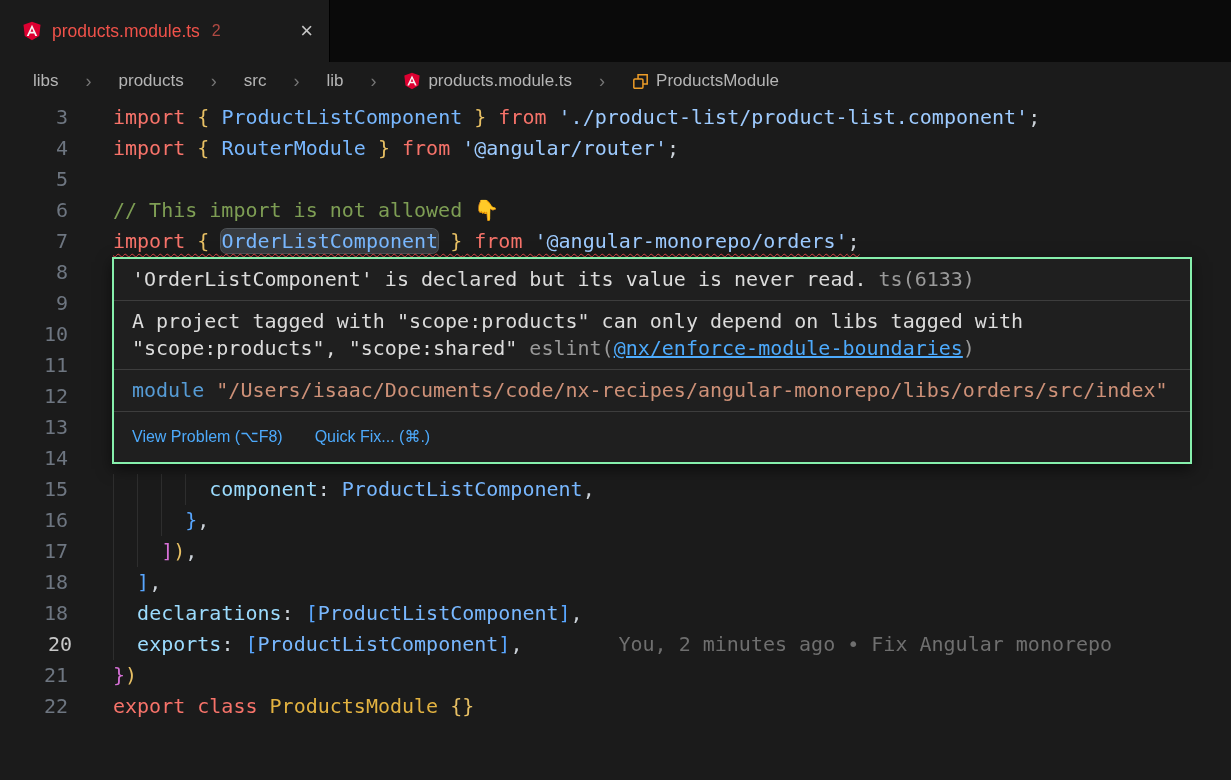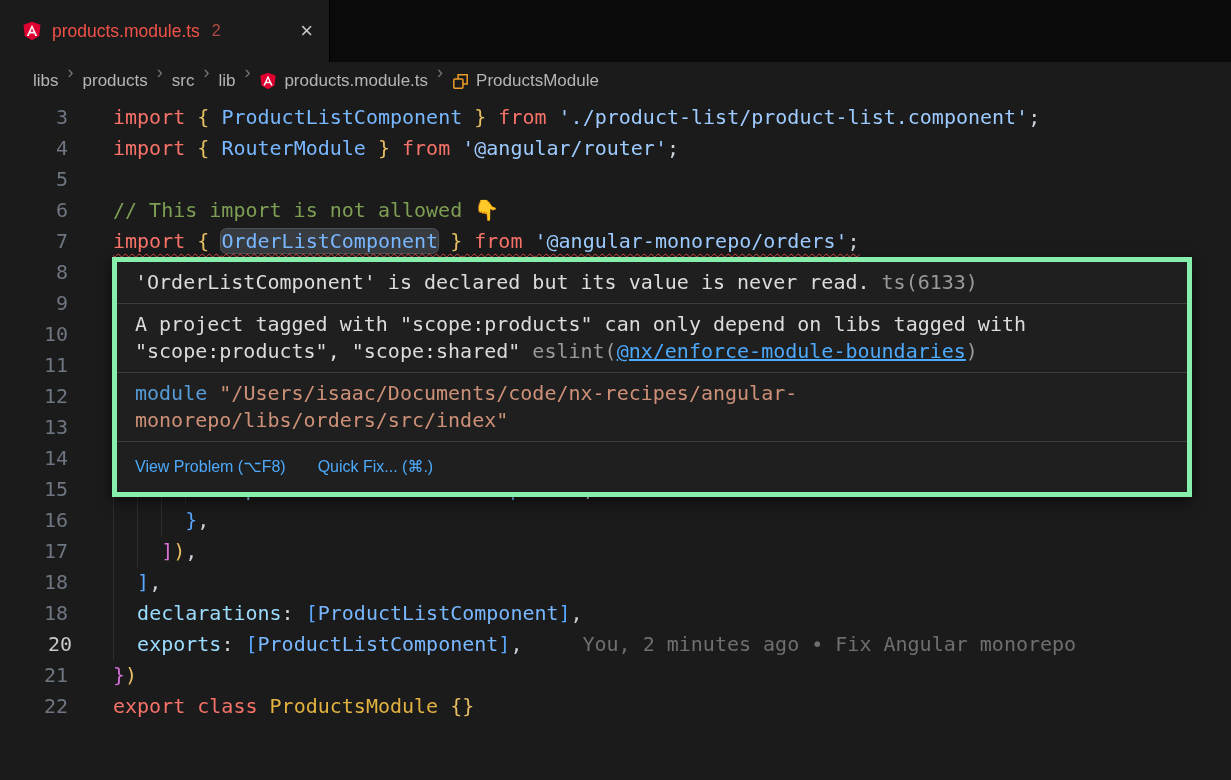--- a/index.html
+++ b/index.html
@@ -15,43 +15,43 @@
 
   
   .tabbar{height:62px;background:#0a0a0a;display:flex;align-items:stretch;}
   .tab{width:330px;background:#1b1b1b;display:flex;align-items:center;padding:0 16px 0 22px;gap:10px;border-right:1px solid #000;}
   .tab-icon svg{display:block;}
   .tab-label{color:var(--tab-red);font-size:17.5px;}
   .tab-badge{color:var(--badge-red);font-size:16px;margin-left:2px;}
   .tab-close{margin-left:auto;color:#c5c5c5;font-size:22px;cursor:pointer;line-height:1;}
 
   
-  .breadcrumbs{height:38px;background:#1b1b1b;display:flex;padding-left:33px;gap:9px;font-size:17px;color:#b5b5b5;}
+  .breadcrumbs{height:38px;background:#1b1b1b;display:flex;align-items:center;padding-left:33px;gap:27px;font-size:17px;color:#b5b5b5;}
   .bc-item{cursor:pointer;display:inline-flex;align-items:center;gap:7px;}
   .bc-sep{color:#767676;font-size:18px;}
   .bc-icon svg{display:block;}
 
   
   .editor{position:relative;height:680px;background:#1b1b1b;font-family:"DejaVu Sans Mono","Liberation Mono",monospace;font-size:20px;line-height:31px;padding-top:2px;overflow:hidden;}
   .line{display:flex;height:31px;position:relative;}
   .num{flex:none;width:68px;text-align:right;color:var(--line-number);user-select:none;}
   .num.active{color:#c8c8c8;padding-left:48px;}
   .code{position:relative;margin-left:45px;white-space:pre;flex:1;}
   .guide{position:absolute;top:0;bottom:0;width:1px;background:#2e2e2e;}
   .tk{display:inline;}
   .kw{color:var(--keyword);} .id{color:var(--identifier);} .str{color:var(--string);}
   .cm{color:var(--comment);} .pr{color:var(--property);text-align:center;} .cl{color:var(--class-gold);}
   .b1{color:var(--bracket-gold);} .b2{color:var(--bracket-pink);} .b3{color:var(--bracket-blue);}
   .pun{color:var(--punctuation);} .emoji{color:#f5c542;}
   .error-line .tk:not(.ws){text-decoration:underline wavy var(--error-red);text-decoration-thickness:1.2px;text-underline-offset:5px;}
   .wordhl{background:rgba(99,110,123,.4);box-shadow:0 0 0 1px rgba(145,155,165,.45);border-radius:6px;}
-  .blame{color:var(--blame-gray);margin-left:60px;}
-
-  
-  .hover{position:absolute;left:112px;top:157px;width:1080px;background:#1f1f1f;border:5px solid #86efac;box-shadow:0 5px 14px rgba(0,0,0,.55);z-index:5;font-size:20px;line-height:27px;}
+  .blame{color:var(--blame-gray);margin-left:96px;}
+
+  
+  .hover{position:absolute;left:112px;top:157px;width:1080px;background:#1f1f1f;border:2px solid #86efac;box-shadow:0 5px 14px rgba(0,0,0,.55);z-index:5;font-size:20px;line-height:27px;}
   .hover-section{padding:7px 18px;color:#dcdcdc;}
   .hover-section + .hover-section{border-top:1px solid #3d3d3d;}
   .msg{color:#dcdcdc;} .meta{color:var(--popup-meta);}
   .link{color:var(--link-blue);text-decoration:underline;cursor:pointer;}
   .tkw{color:var(--module-kw);} .tstr{color:var(--module-str);}
   .hover-actions{border-top:1px solid #3d3d3d;padding:15px 18px;display:flex;gap:32px;font-family:"Liberation Sans",sans-serif;font-size:16px;line-height:20px;}
   .action{color:var(--link-blue);cursor:pointer;}
 </style>
 </head>
 <body>

